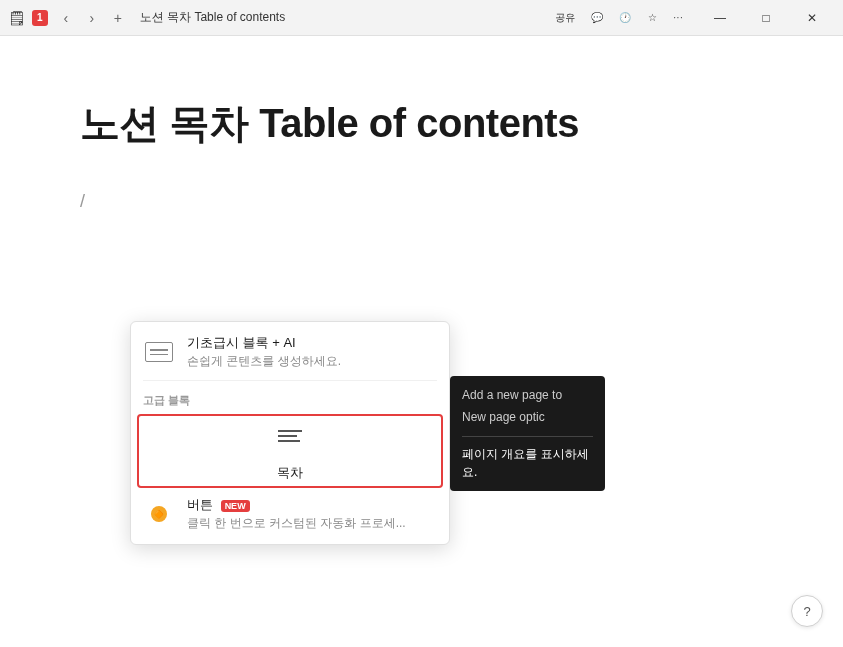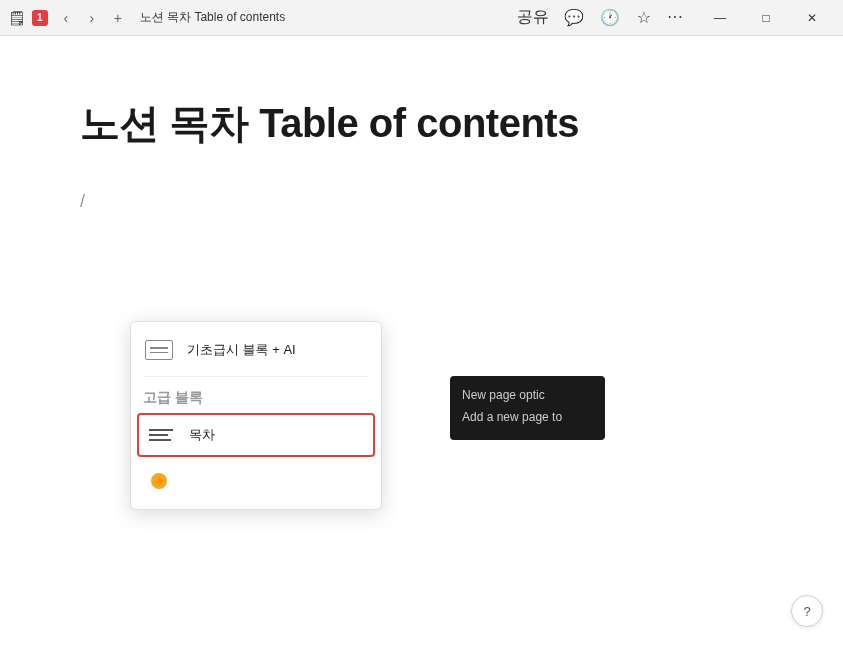--- a/index.html
+++ b/index.html
@@ -61,21 +61,21 @@
       font-size: 12px;
       color: #333;
       margin-left: 4px;
     }
     .title-bar-controls {
       display: flex;
       align-items: center;
       gap: 4px;
     }
     .title-btn {
-      font-size: 16px;
+      font-size: 10px;
       color: #333;
       padding: 2px 6px;
       border-radius: 3px;
       cursor: pointer;
       font-family: Liberation Serif, serif;
     }
     .win-controls {
       display: flex;
       align-items: center;
       margin-left: 8px;
@@ -109,49 +109,50 @@
       font-size: 18px;
       color: #999;
       margin-bottom: 20px;
     }
 
     
     .dropdown-menu {
       position: absolute;
       top: 285px;
       left: 130px;
-      width: 252px;
+      width: 320px;
       background: white;
       border: 1px solid #e0e0e0;
       border-radius: 6px;
       box-shadow: 0 4px 20px rgba(0,0,0,0.15);
       padding: 6px 0;
       z-index: 100;
     }
 
     .menu-section-label {
-      font-size: 14px;
+      font-size: 11px;
       color: #999;
       font-weight: 600;
       padding: 8px 12px 4px;
     }
 
     .menu-item {
       display: flex;
       align-items: center;
       padding: 6px 12px;
       cursor: pointer;
       gap: 12px;
     }
     .menu-item.highlighted {
       background: #fff;
       border: 2px solid #e53e3e;
       border-radius: 4px;
       margin: 2px 6px;
       padding: 4px 6px;
+      flex-direction: column;
     }
 
     .menu-item-icon {
       width: 32px;
       height: 32px;
       display: flex;
       align-items: center;
       justify-content: center;
       flex-shrink: 0;
     }
@@ -325,20 +326,21 @@
 
     <div class="menu-item">
       <div class="menu-item-icon">
         <div class="icon-divider">
           <span></span>
             <span></span>
         </div>
       </div>
       <div class="menu-item-content">
         <div class="menu-item-title">기초급시 블록 + AI</div>
+        <div class="menu-item-desc">손쉽게 콘텐츠를 생성하세요.</div>
       </div>
     </div>
 
     <div class="separator-line"></div>
 
     <div class="menu-section-label">고급 블록</div>
 
     <div class="menu-item highlighted">
       <div class="menu-item-icon">
         <div class="icon-toc">
@@ -350,22 +352,30 @@
       <div class="menu-item-content">
         <div class="menu-item-title">목차</div>
       </div>
     </div>
 
 
     <div class="menu-item">
       <div class="menu-item-icon">
         <div class="icon-new">🔶</div>
       </div>
+      <div class="menu-item-content">
+        <div class="menu-item-title">
+          <span>버튼</span>
+          <span class="badge-new">NEW</span>
+        </div>
+        <div class="menu-item-desc">클릭 한 번으로 커스텀된 자동화 프로세...</div>
+      </div>
     </div>
   </div>
 
   <div class="tooltip">
+    <div class="tooltip-header">Add a new page to</div>
     <div class="tooltip-header">New page optic</div>
-    <div class="tooltip-header">Add a new page to</div>
+    <div class="tooltip-footer">페이지 개요를 표시하세<br>요.</div>
   </div>
 </div>
 
 <div class="help-btn">?</div>
 
 </body></html>

